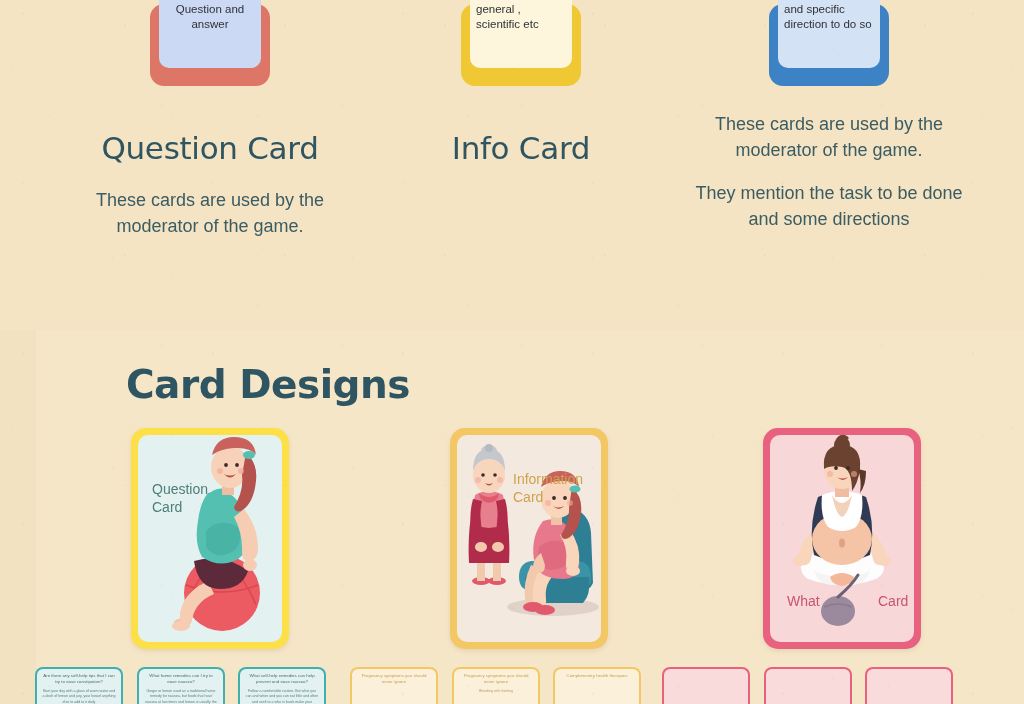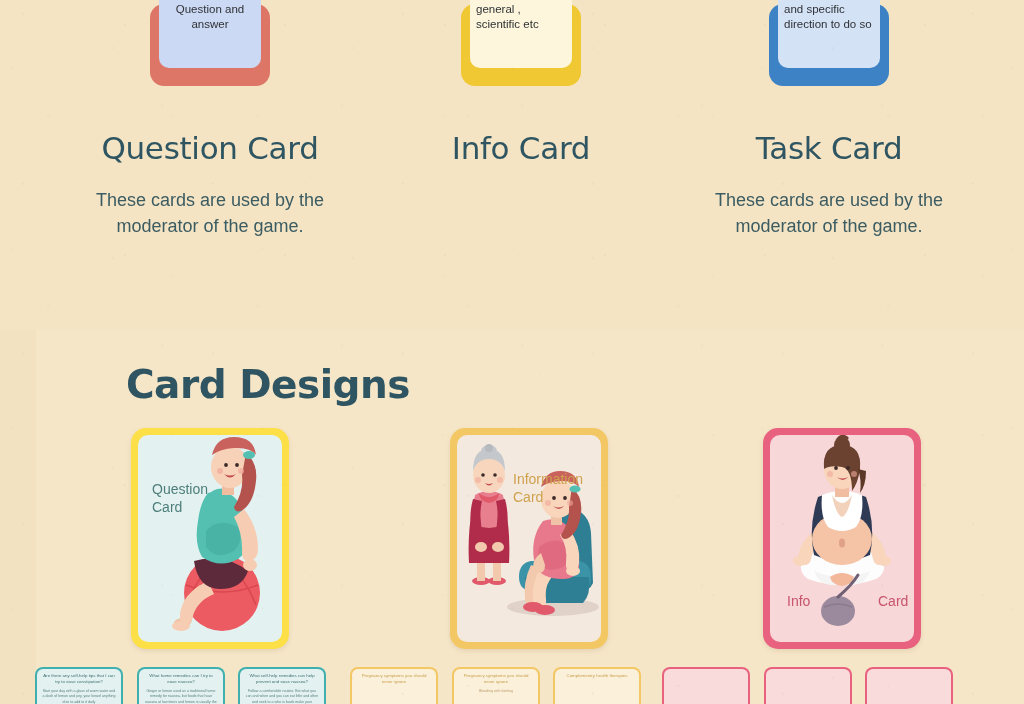--- a/index.html
+++ b/index.html
@@ -200,22 +200,22 @@
     </div>
     <div class="type-title">Info Card</div>
   </div>
 
   <div class="type-col c3">
     <div class="mini-card blue">
       <div class="inner">
         <span>and specific direction to do so</span>
       </div>
     </div>
-    <div class="type-title">Task Card</div>
     <div class="type-body">These cards are used by the moderator of the game.</div>
+    <div class="type-body second">They mention the task to be done and some directions</div>
   </div>
 </div>
 
 <div class="designs-section">
 
   <div class="designs-title">Card Designs</div>
 
   <div class="design-card" id="design-question">
     <div class="face">
 
@@ -374,21 +374,21 @@
         <circle cx="66" cy="33" r="1.9" fill="#3b2a28"></circle>
         <circle cx="78" cy="33" r="1.9" fill="#3b2a28"></circle>
         <path d="M67 42 q6 6 11 0 q-6 3 -11 0 z" fill="#c24a4a"></path>
         <circle cx="60" cy="39" r="3" fill="#f0a89a" opacity=".6"></circle>
         <circle cx="84" cy="39" r="3" fill="#f0a89a" opacity=".6"></circle>
 
         <ellipse cx="68" cy="176" rx="17" ry="15" fill="#9b8a9e"></ellipse>
         <path d="M68 162 q14 -12 20 -22" stroke="#6f6073" stroke-width="3" fill="none" stroke-linecap="round"></path>
         <path d="M54 172 q14 -6 28 0" stroke="#8a7a8e" stroke-width="1.4" fill="none"></path>
       </svg>
-      <div class="label task-left">Info</div>
+      <div class="label task-left">What</div>
       <div class="label task-right">Card</div>
     </div>
   </div>
 
 </div>
 
 <div class="strip-card teal" style="left:35px;">
   <div class="sface">
     <span class="s-q">Are there any self-help tips that I can try to ease constipation?</span>
     <span class="s-b">Start your day with a glass of warm water and a dash of lemon and jury, your bowel anything else to add to it daily</span>

